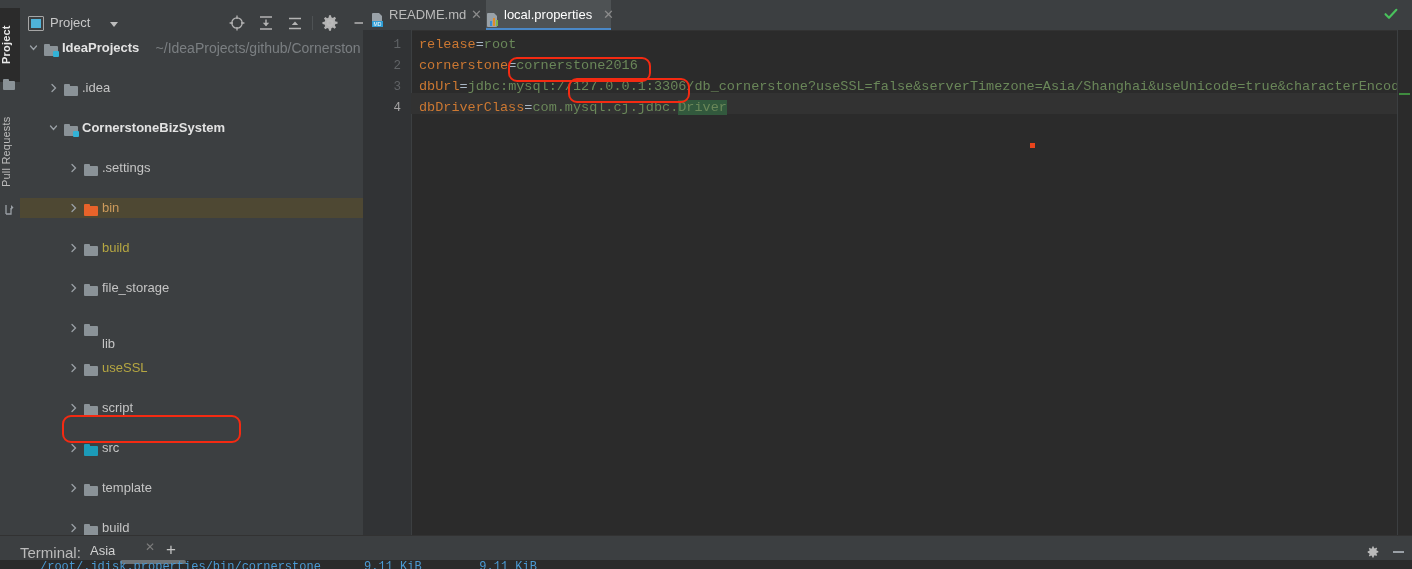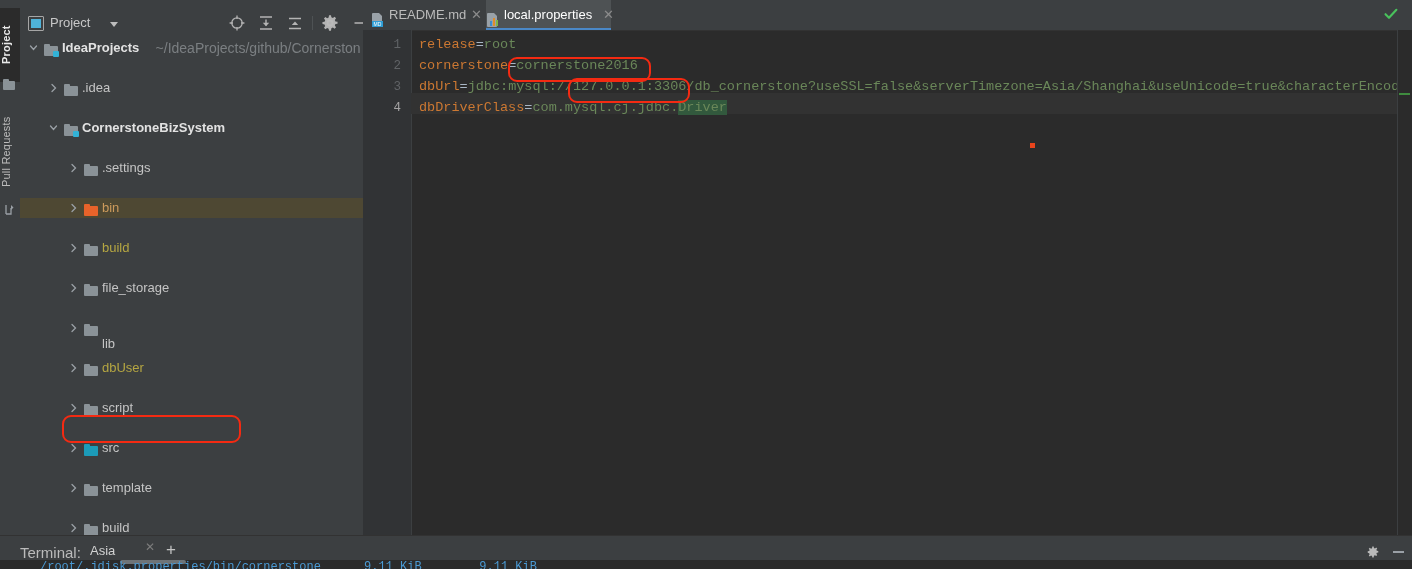--- a/index.html
+++ b/index.html
@@ -285,21 +285,21 @@
           <span class="ico" style="left: 64px;"><div class="folder fgrey"><div class="tab"></div><div class="body"></div></div></span>
           <span class="lbl" style="left: 82px; color: rgb(197, 197, 197); margin-top: 16px;">lib</span>
         </div>
         <div class="row" style="top: 160px;">
           <span class="arrow" style="left: 48px;">
             <svg width="11" height="20" viewBox="0 0 11 20">
               <path d="M4 6.5 L7.5 10 L4 13.5" stroke="#9aa0a6" stroke-width="1.3" fill="none" stroke-linecap="round"></path>
             </svg>
           </span>
           <span class="ico" style="left: 64px;"><div class="folder fgrey"><div class="tab"></div><div class="body"></div></div></span>
-          <span class="lbl" style="left: 82px; color: rgb(181, 166, 66);">dbUser</span>
+          <span class="lbl" style="left: 82px; color: rgb(181, 166, 66);">useSSL</span>
         </div>
         <div class="row" style="top: 180px;">
           <span class="arrow" style="left: 48px;">
             <svg width="11" height="20" viewBox="0 0 11 20">
               <path d="M4 6.5 L7.5 10 L4 13.5" stroke="#9aa0a6" stroke-width="1.3" fill="none" stroke-linecap="round"></path>
             </svg>
           </span>
           <span class="ico" style="left: 64px;"><div class="folder fgrey"><div class="tab"></div><div class="body"></div></div></span>
           <span class="lbl" style="left: 82px; color: rgb(197, 197, 197);">script</span>
         </div>

